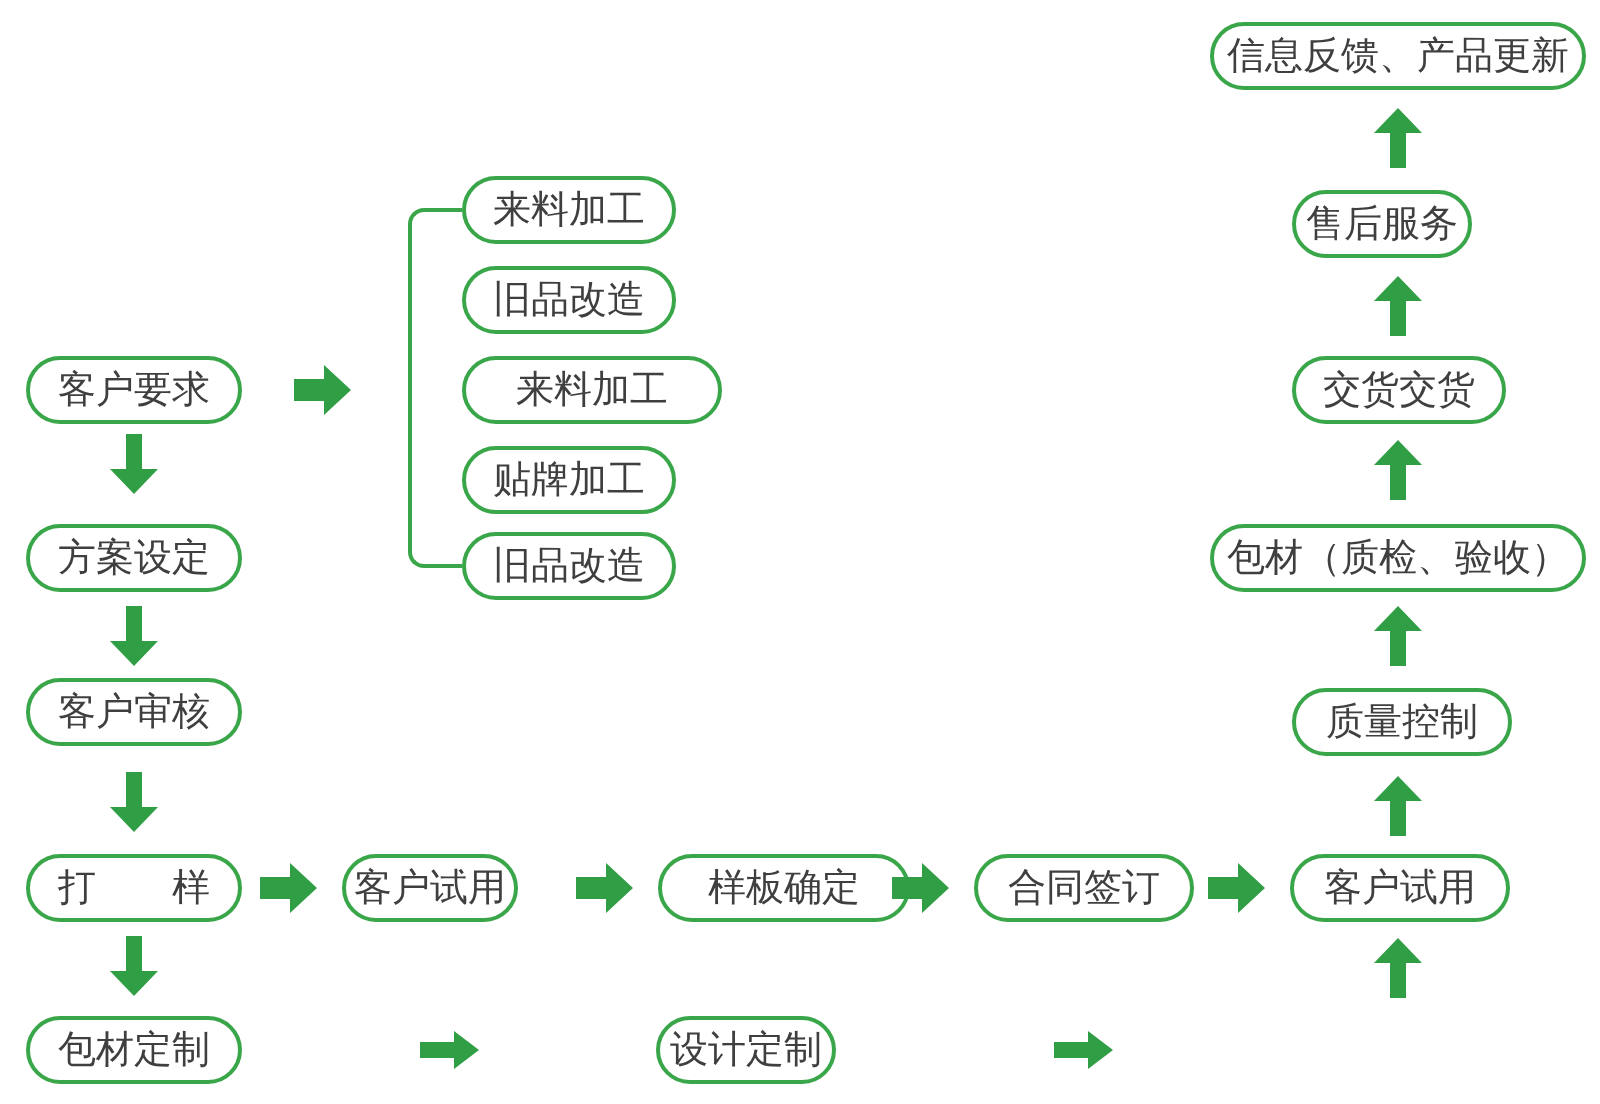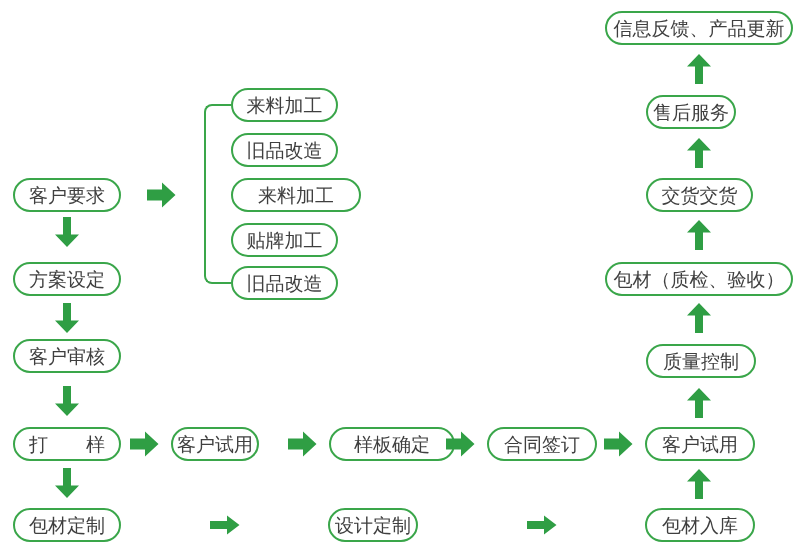--- a/index.html
+++ b/index.html
@@ -80,21 +80,20 @@
   <div class="node" style="left:231px;top:266px;width:107px">旧品改造</div>
 
   <div class="bracket"></div>
 
   <div class="node" style="left:171px;top:427px;width:88px">客户试用</div>
   <div class="node" style="left:329px;top:427px;width:126px">样板确定</div>
   <div class="node" style="left:487px;top:427px;width:110px">合同签订</div>
   <div class="node" style="left:645px;top:427px;width:110px">客户试用</div>
 
   <div class="node" style="left:328px;top:508px;width:90px">设计定制</div>
-  <div class="node" style="left:645px;top:508px;width:110px">包材入库</div>
 
   <div class="node" style="left:646px;top:344px;width:110px">质量控制</div>
   <div class="node" style="left:605px;top:262px;width:188px">包材（质检、验收）</div>
   <div class="node" style="left:646px;top:178px;width:107px">交货交货</div>
   <div class="node" style="left:646px;top:95px;width:90px">售后服务</div>
   <div class="node" style="left:605px;top:11px;width:188px">信息反馈、产品更新</div>
 
   <span class="arrow" style="left:52px;top:217px;width:30px;height:30px">
       <svg viewBox="0 0 30 30">
         <use href="#ar-down"></use>

